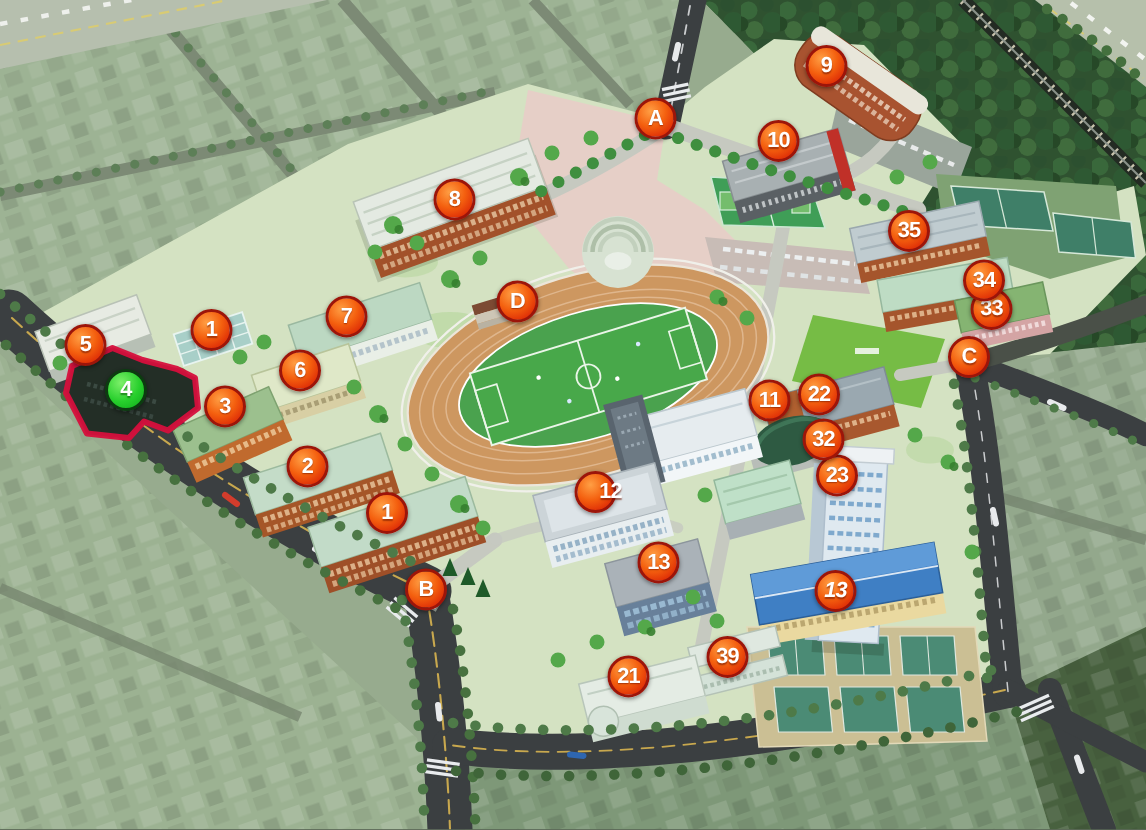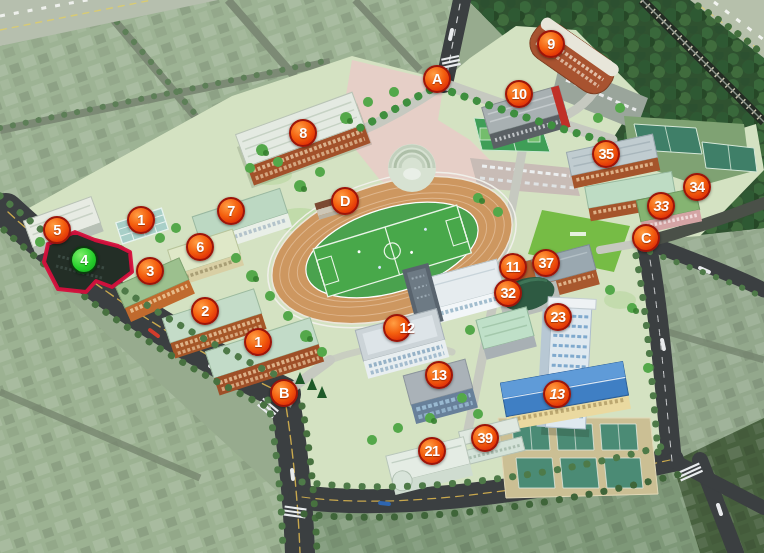--- a/index.html
+++ b/index.html
@@ -509,26 +509,26 @@
       <div class="marker" style="left: 200px; top: 247px;">6</div>
       <div class="marker" style="left: 231px; top: 211px;">7</div>
       <div class="marker" style="left: 303px; top: 133px;">8</div>
       <div class="marker" style="left: 551px; top: 44px;">9</div>
       <div class="marker" style="left: 519px; top: 94px; border-radius: 14px;">10</div>
       <div class="marker" style="left: 455px; top: 267px; margin-left: 44px;">11</div>
       <div class="marker" style="left: 397px; top: 328px; padding-left: 20px;">12</div>
       <div class="marker" style="left: 557px; top: 394px; font-style: italic;">13</div>
       <div class="marker" style="left: 439px; top: 375px;">13</div>
       <div class="marker" style="left: 141px; top: 220px;">1</div>
-      <div class="marker" style="left: 432px; top: 451px;">21</div>
+      <div class="marker" style="left: 419px; top: 451px;">21</div>
       <div class="marker" style="left: 485px; top: 438px;">39</div>
       <div class="marker" style="left: 558px; top: 317px;">23</div>
-      <div class="marker" style="left: 546px; top: 263px;">37</div>
-      <div class="marker" style="left: 508px; top: 293px;">32</div>
-      <div class="marker" style="left: 661px; top: 206px; font-style: italic;">33</div>
-      <div class="marker" style="left: 657px; top: 187px; margin-left: 26px;">34</div>
+      <div class="marker" style="left: 546px; top: 263px;">22</div>
+      <div class="marker" style="left: 549px; top: 293px;">32</div>
+      <div class="marker" style="left: 661px; top: 206px;">33</div>
+      <div class="marker" style="left: 616px; top: 187px; margin-left: 26px;">34</div>
       <div class="marker" style="left: 606px; top: 154px;">35</div>
       <div class="marker" style="left: 437px; top: 79px;">A</div>
       <div class="marker" style="left: 284px; top: 393px;">B</div>
       <div class="marker" style="left: 646px; top: 238px;">C</div>
       <div class="marker" style="left: 345px; top: 201px;">D</div>
     </div>
 </div>
 
 </body></html>

